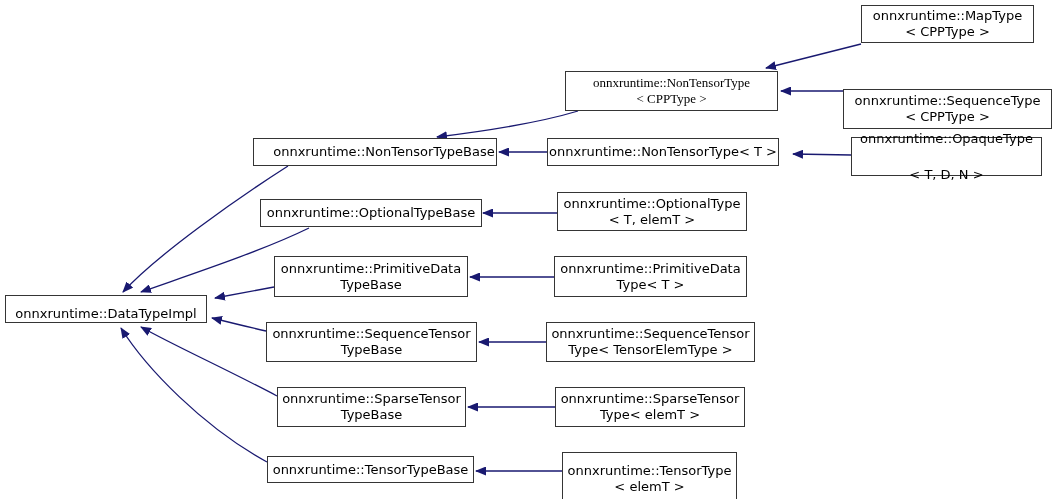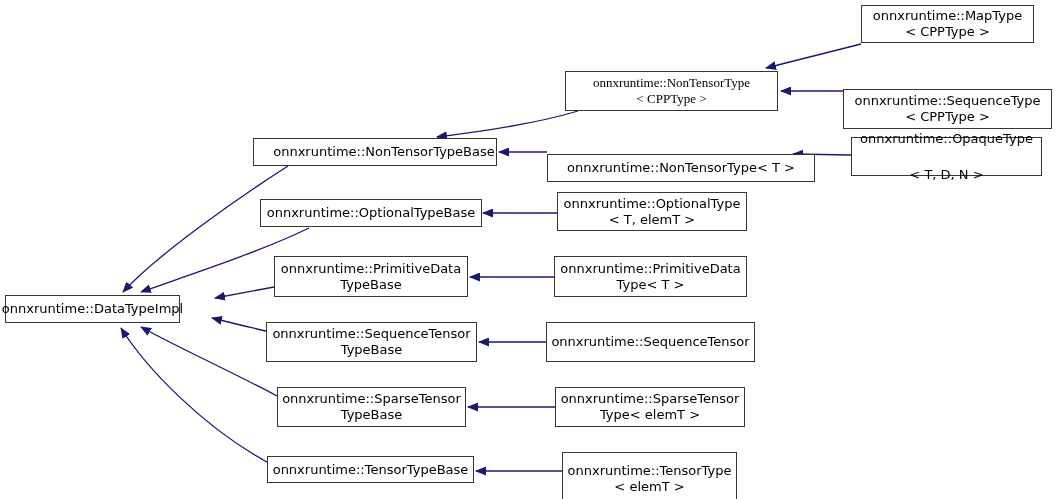--- a/index.html
+++ b/index.html
@@ -66,29 +66,29 @@
     <path class="edge" d="M555,407 L468,407" marker-end="url(#arrow)"></path>
     <path class="edge" d="M562,471 L476,471" marker-end="url(#arrow)"></path>
     <path class="edge" d="M288,166 C238,198 158,254 123,292" marker-end="url(#arrow)"></path>
     <path class="edge" d="M309,228 C260,252 183,277 141,292" marker-end="url(#arrow)"></path>
     <path class="edge" d="M274,287 L215,298" marker-end="url(#arrow)"></path>
     <path class="edge" d="M266,331 C244,326 228,322 212,318" marker-end="url(#arrow)"></path>
     <path class="edge" d="M277,396 C230,371 173,345 141,327" marker-end="url(#arrow)"></path>
     <path class="edge" d="M267,462 C203,427 146,368 121,328" marker-end="url(#arrow)"></path>
   </svg>
 
-  <div class="node" style="left:5px; top:295px; width:175px; height:28px;">
+  <div class="node" style="left:5px; top:295px; width:202px; height:28px;justify-content:flex-end;">
     <span>onnxruntime::DataTypeImpl</span>
   </div>
 
   <div class="node" style="left:253px; top:138px; width:244px; height:28px;padding-left:18px;">
     <span>onnxruntime::NonTensorTypeBase</span>
   </div>
 
-  <div class="node" style="left:547px; top:138px; width:268px; height:28px;margin-top:16px;">
+  <div class="node" style="left:547px; top:138px; width:232px; height:28px;">
     <span>onnxruntime::NonTensorType&lt; T &gt;</span>
   </div>
 
   <div class="node" style="left:565px; top:71px; width:213px; height:40px;font-family:Liberation Serif, serif;">
     <span>onnxruntime::NonTensorType</span>
     <span>&lt; CPPType &gt;</span>
   </div>
 
   <div class="node" style="left:861px; top:5px; width:173px; height:38px;">
     <span>onnxruntime::MapType</span>
@@ -124,20 +124,21 @@
     <span>Type&lt; T &gt;</span>
   </div>
 
   <div class="node" style="left:266px; top:322px; width:211px; height:40px;">
     <span>onnxruntime::SequenceTensor</span>
     <span>TypeBase</span>
   </div>
 
   <div class="node" style="left:546px; top:322px; width:209px; height:40px;">
     <span>onnxruntime::SequenceTensor</span>
+    <span>Type&lt; TensorElemType &gt;</span>
   </div>
 
   <div class="node" style="left:277px; top:387px; width:189px; height:40px;">
     <span>onnxruntime::SparseTensor</span>
     <span>TypeBase</span>
   </div>
 
   <div class="node" style="left:555px; top:387px; width:190px; height:40px;">
     <span>onnxruntime::SparseTensor</span>
     <span>Type&lt; elemT &gt;</span>

